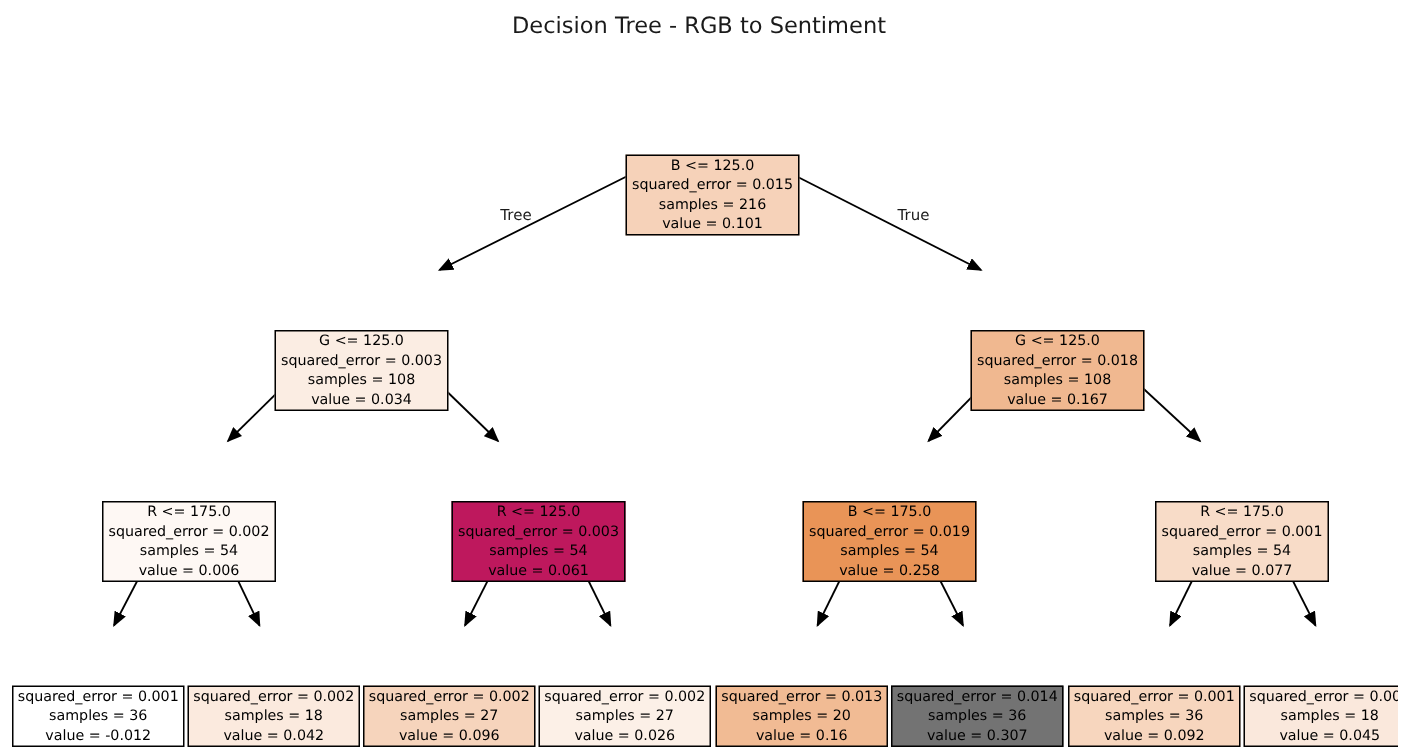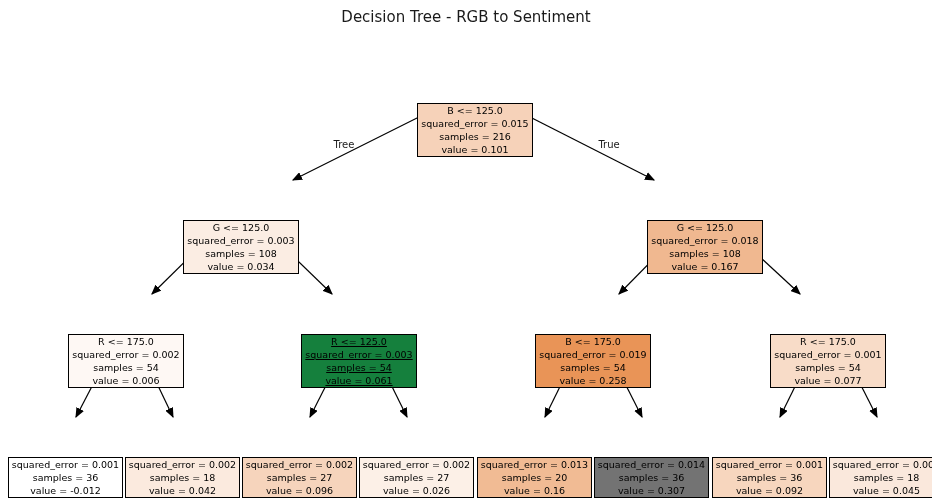--- a/index.html
+++ b/index.html
@@ -106,21 +106,21 @@
   <div class="node internal" style="left: 647px; top: 180px; background-color: rgb(240, 184, 144);">G &lt;= 125.0
 squared_error = 0.018
 samples = 108
 value = 0.167</div>
 
   <div class="node internal" style="left: 68px; top: 294px; background-color: rgb(254, 248, 244);">R &lt;= 175.0
 squared_error = 0.002
 samples = 54
 value = 0.006</div>
 
-  <div class="node internal" style="left: 301px; top: 294px; background-color: #15803d; text-decoration: underline;">R &lt;= 125.0
+  <div class="node internal" style="left: 301px; top: 294px; background-color: #be185d;">R &lt;= 125.0
 squared_error = 0.003
 samples = 54
 value = 0.061</div>
 
   <div class="node internal" style="left: 535px; top: 294px; background-color: rgb(233, 148, 87);">B &lt;= 175.0
 squared_error = 0.019
 samples = 54
 value = 0.258</div>
 
   <div class="node internal" style="left: 770px; top: 294px; background-color: rgb(248, 220, 200);">R &lt;= 175.0

